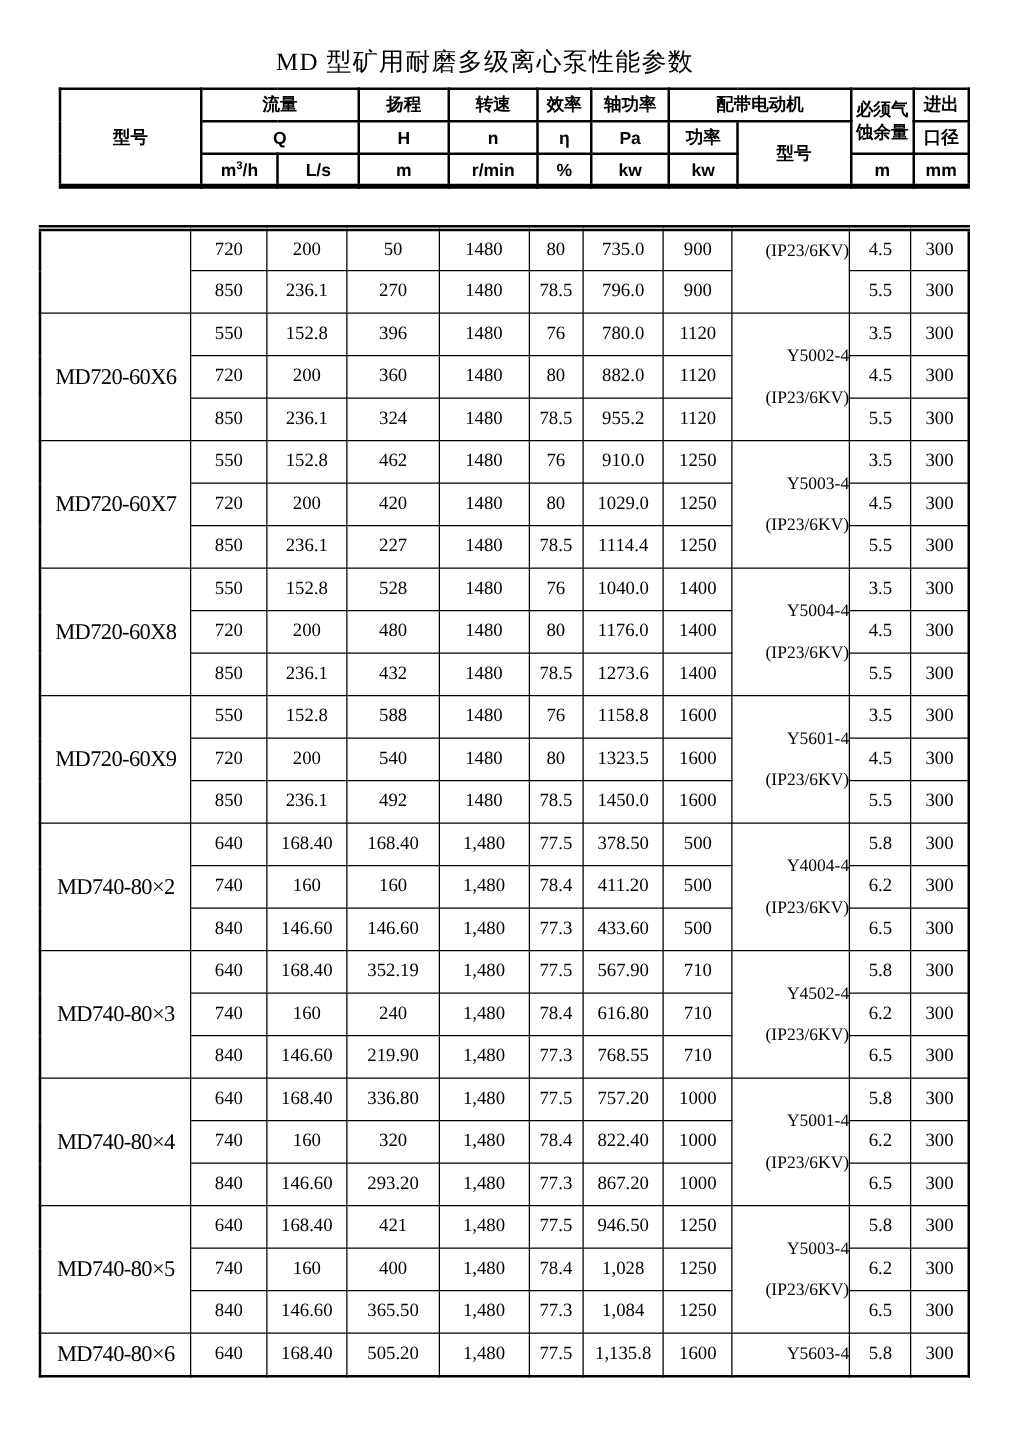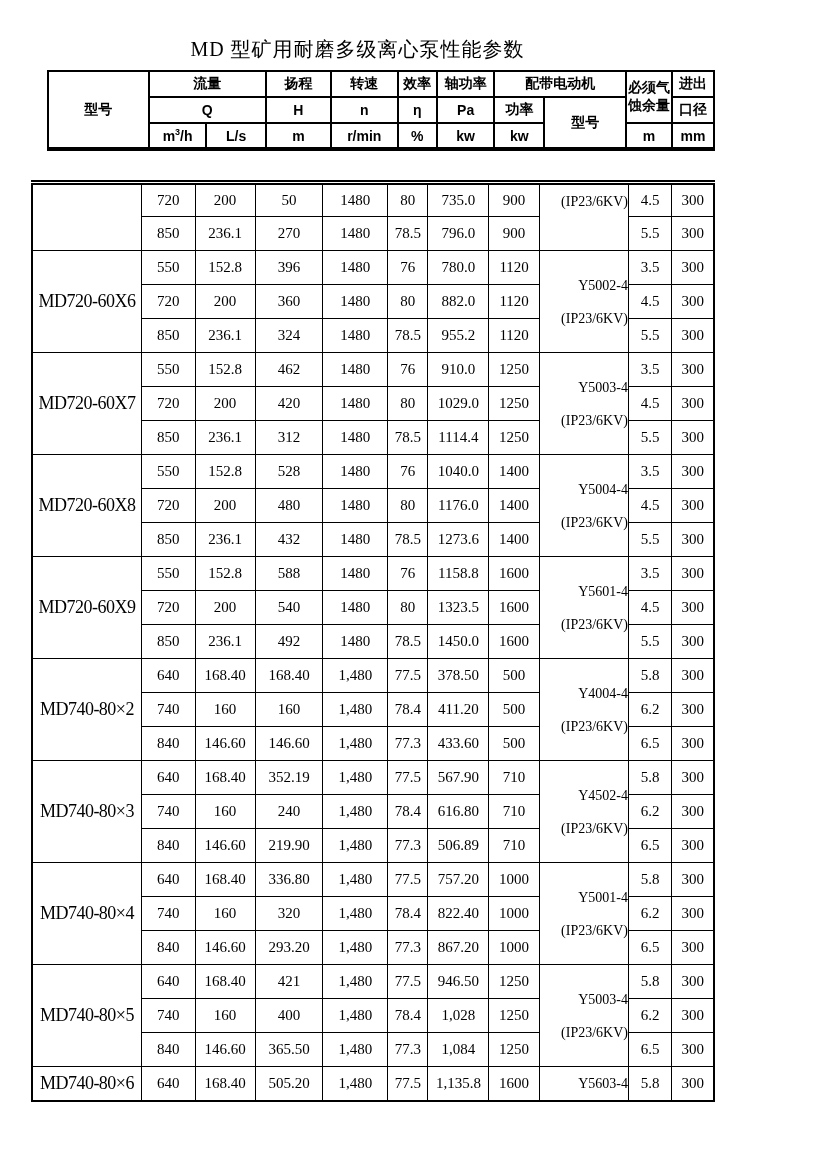--- a/index.html
+++ b/index.html
@@ -1,16 +1,16 @@
 <!DOCTYPE html>
 <html><head>
 <meta charset="utf-8">
 <style>
   html,body{margin:0;padding:0;background:#fff;}
-  #page{position:relative;width:715px;height:1165px;background:#fff;color:#000;overflow:hidden;}
+  #page{position:relative;width:776px;height:1165px;background:#fff;color:#000;overflow:hidden;}
   .title{position:absolute;top:36px;left:0;width:100%;text-align:center;
          font-family:"Liberation Serif",serif;font-size:20px;font-weight:normal;
          letter-spacing:1px;margin:0;}
   table{border-collapse:collapse;table-layout:fixed;}
   
   #header-table{position:absolute;left:47px;top:70px;border:2px solid #000;border-bottom:4px solid #000;}
   #header-table td{border:2px solid #000;text-align:center;vertical-align:middle;
         font-family:"Liberation Sans",sans-serif;font-weight:bold;font-size:14px;padding:0;margin-top:24px;}
   #header-table tr{height:26px;}
   #header-table .lat{font-size:14px;}
@@ -187,21 +187,21 @@
           <td>1480</td>
           <td>80</td>
           <td>1029.0</td>
           <td>1250</td>
           <td>4.5</td>
           <td>300</td>
         </tr>
         <tr>
           <td>850</td>
           <td>236.1</td>
-          <td>312</td>
+          <td>227</td>
           <td>1480</td>
           <td>78.5</td>
           <td>1114.4</td>
           <td>1250</td>
           <td>5.5</td>
           <td>300</td>
         </tr>
         <tr>
           <td class="model" rowspan="3">MD720-60X8</td>
           <td>550</td>
@@ -342,21 +342,21 @@
           <td>710</td>
           <td>6.2</td>
           <td>300</td>
         </tr>
         <tr>
           <td>840</td>
           <td>146.60</td>
           <td>219.90</td>
           <td>1,480</td>
           <td>77.3</td>
-          <td>506.89</td>
+          <td>768.55</td>
           <td>710</td>
           <td>6.5</td>
           <td>300</td>
         </tr>
         <tr>
           <td class="model" rowspan="3">MD740-80×4</td>
           <td>640</td>
           <td>168.40</td>
           <td>336.80</td>
           <td>1,480</td>

